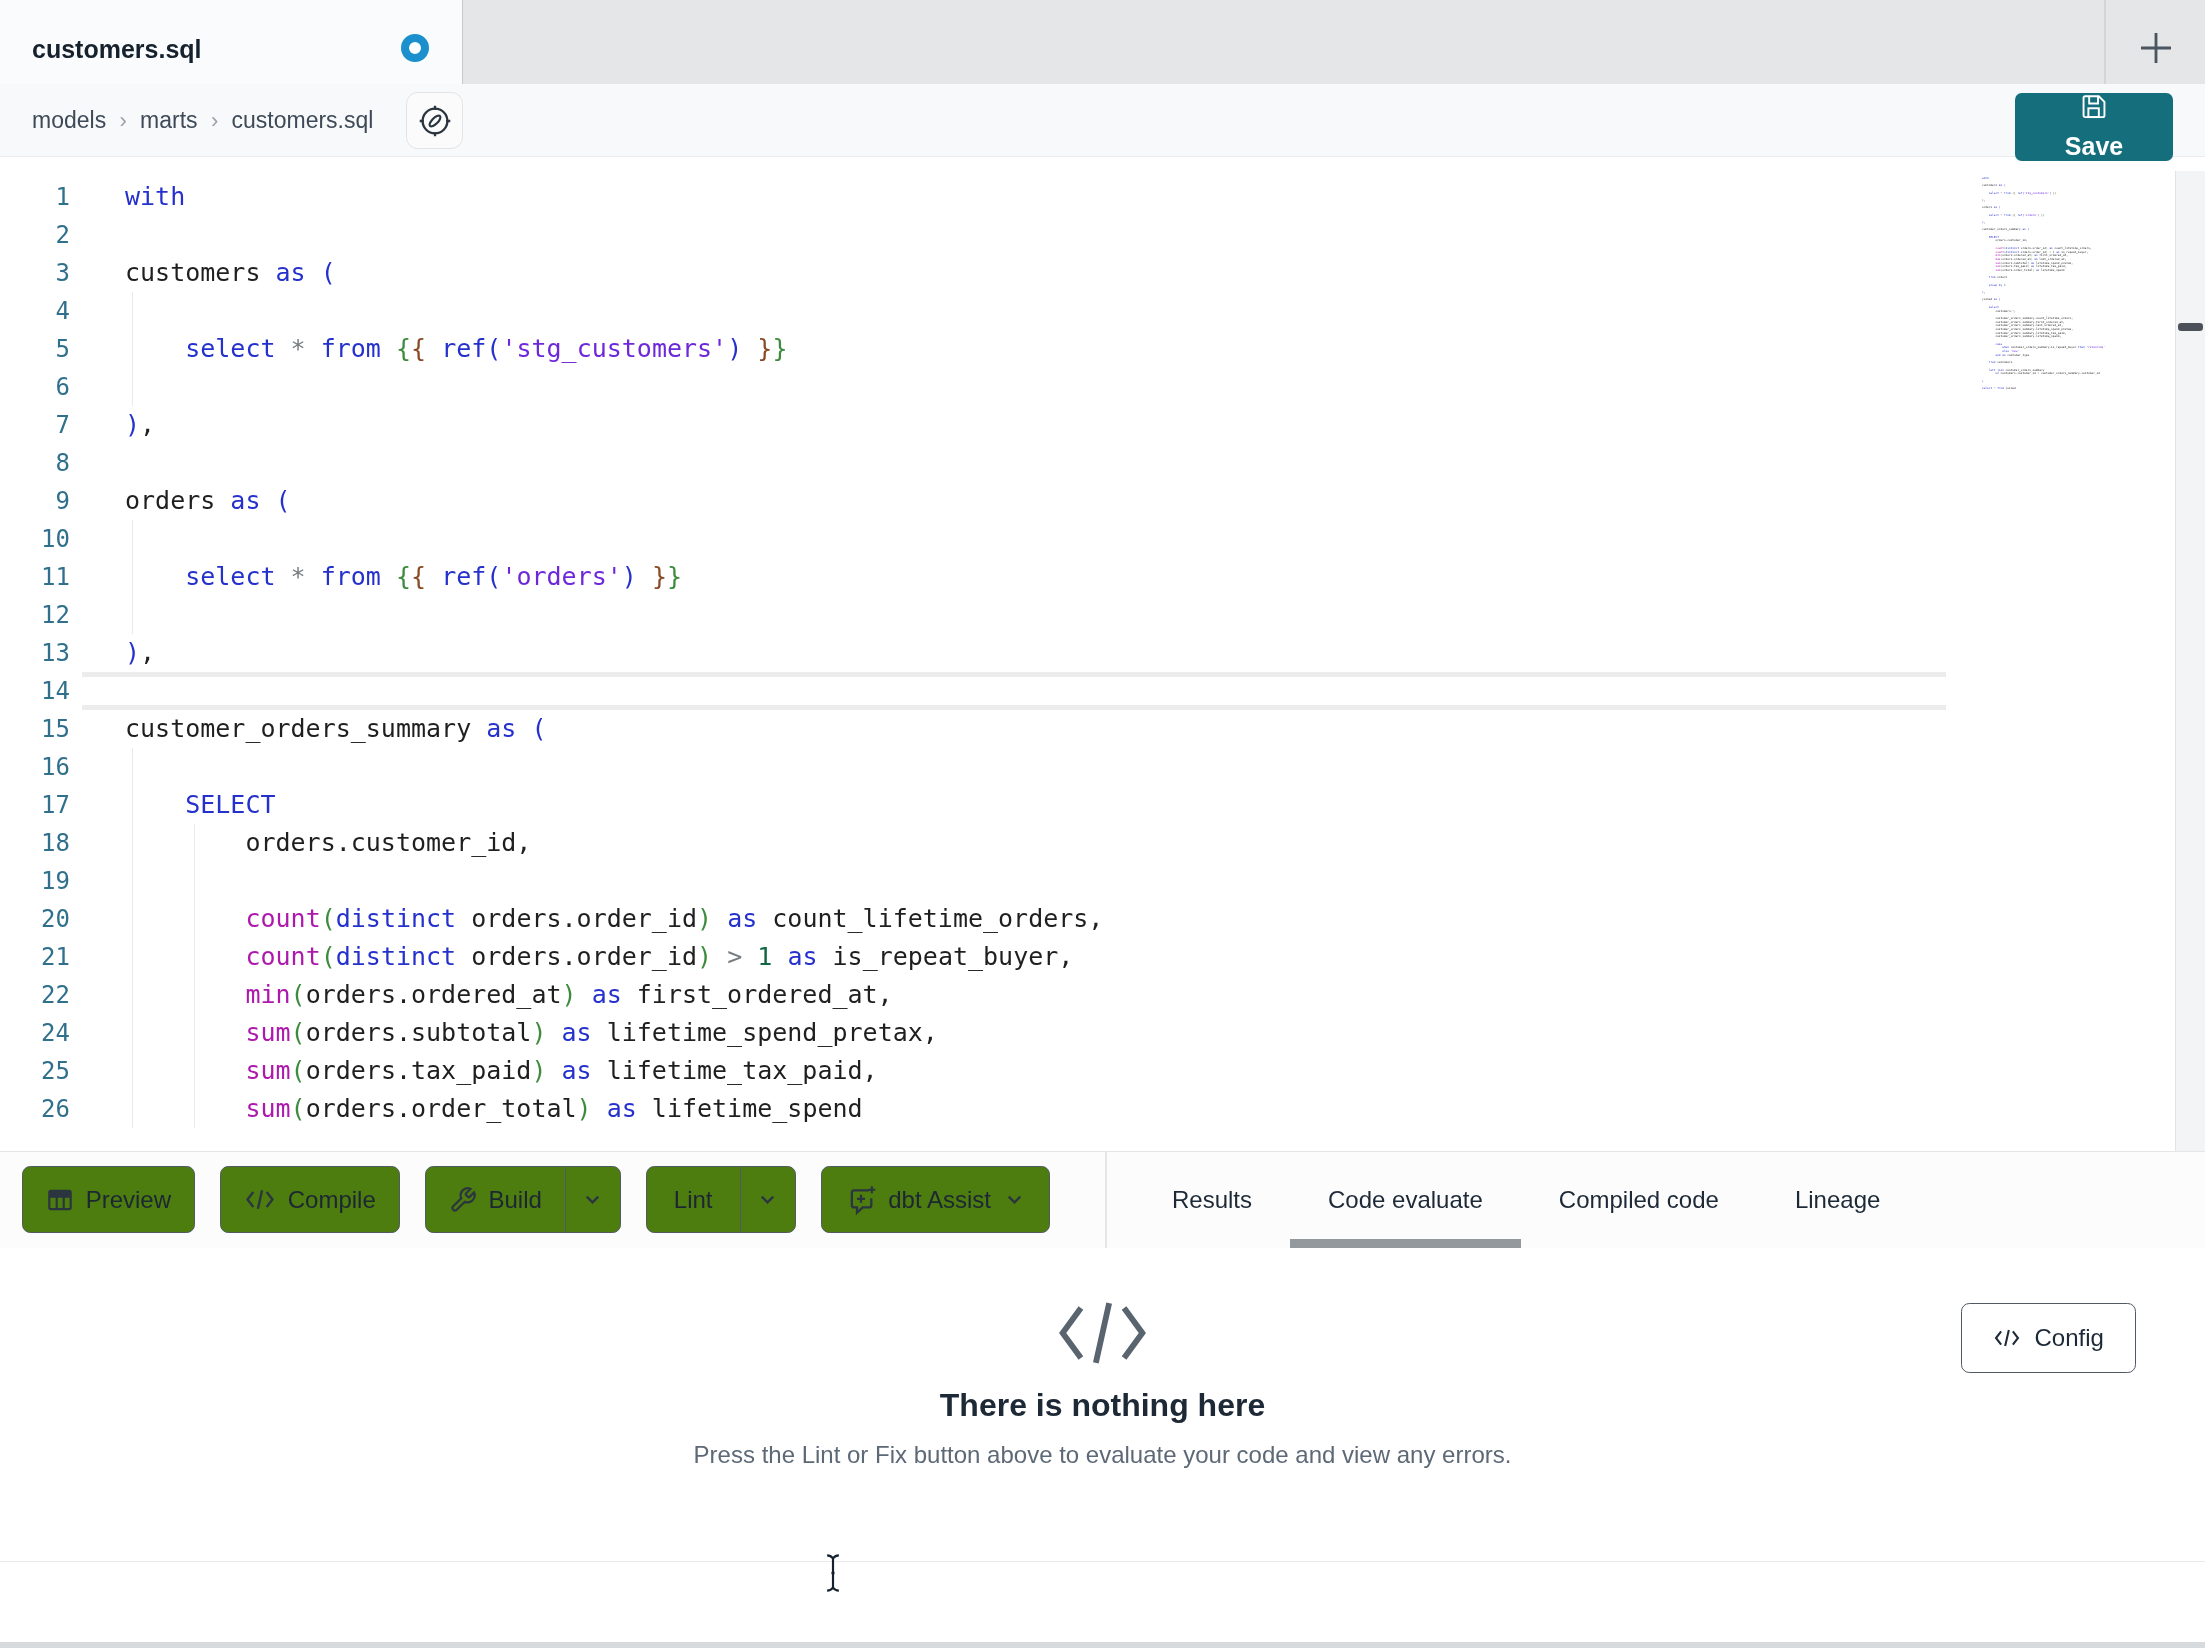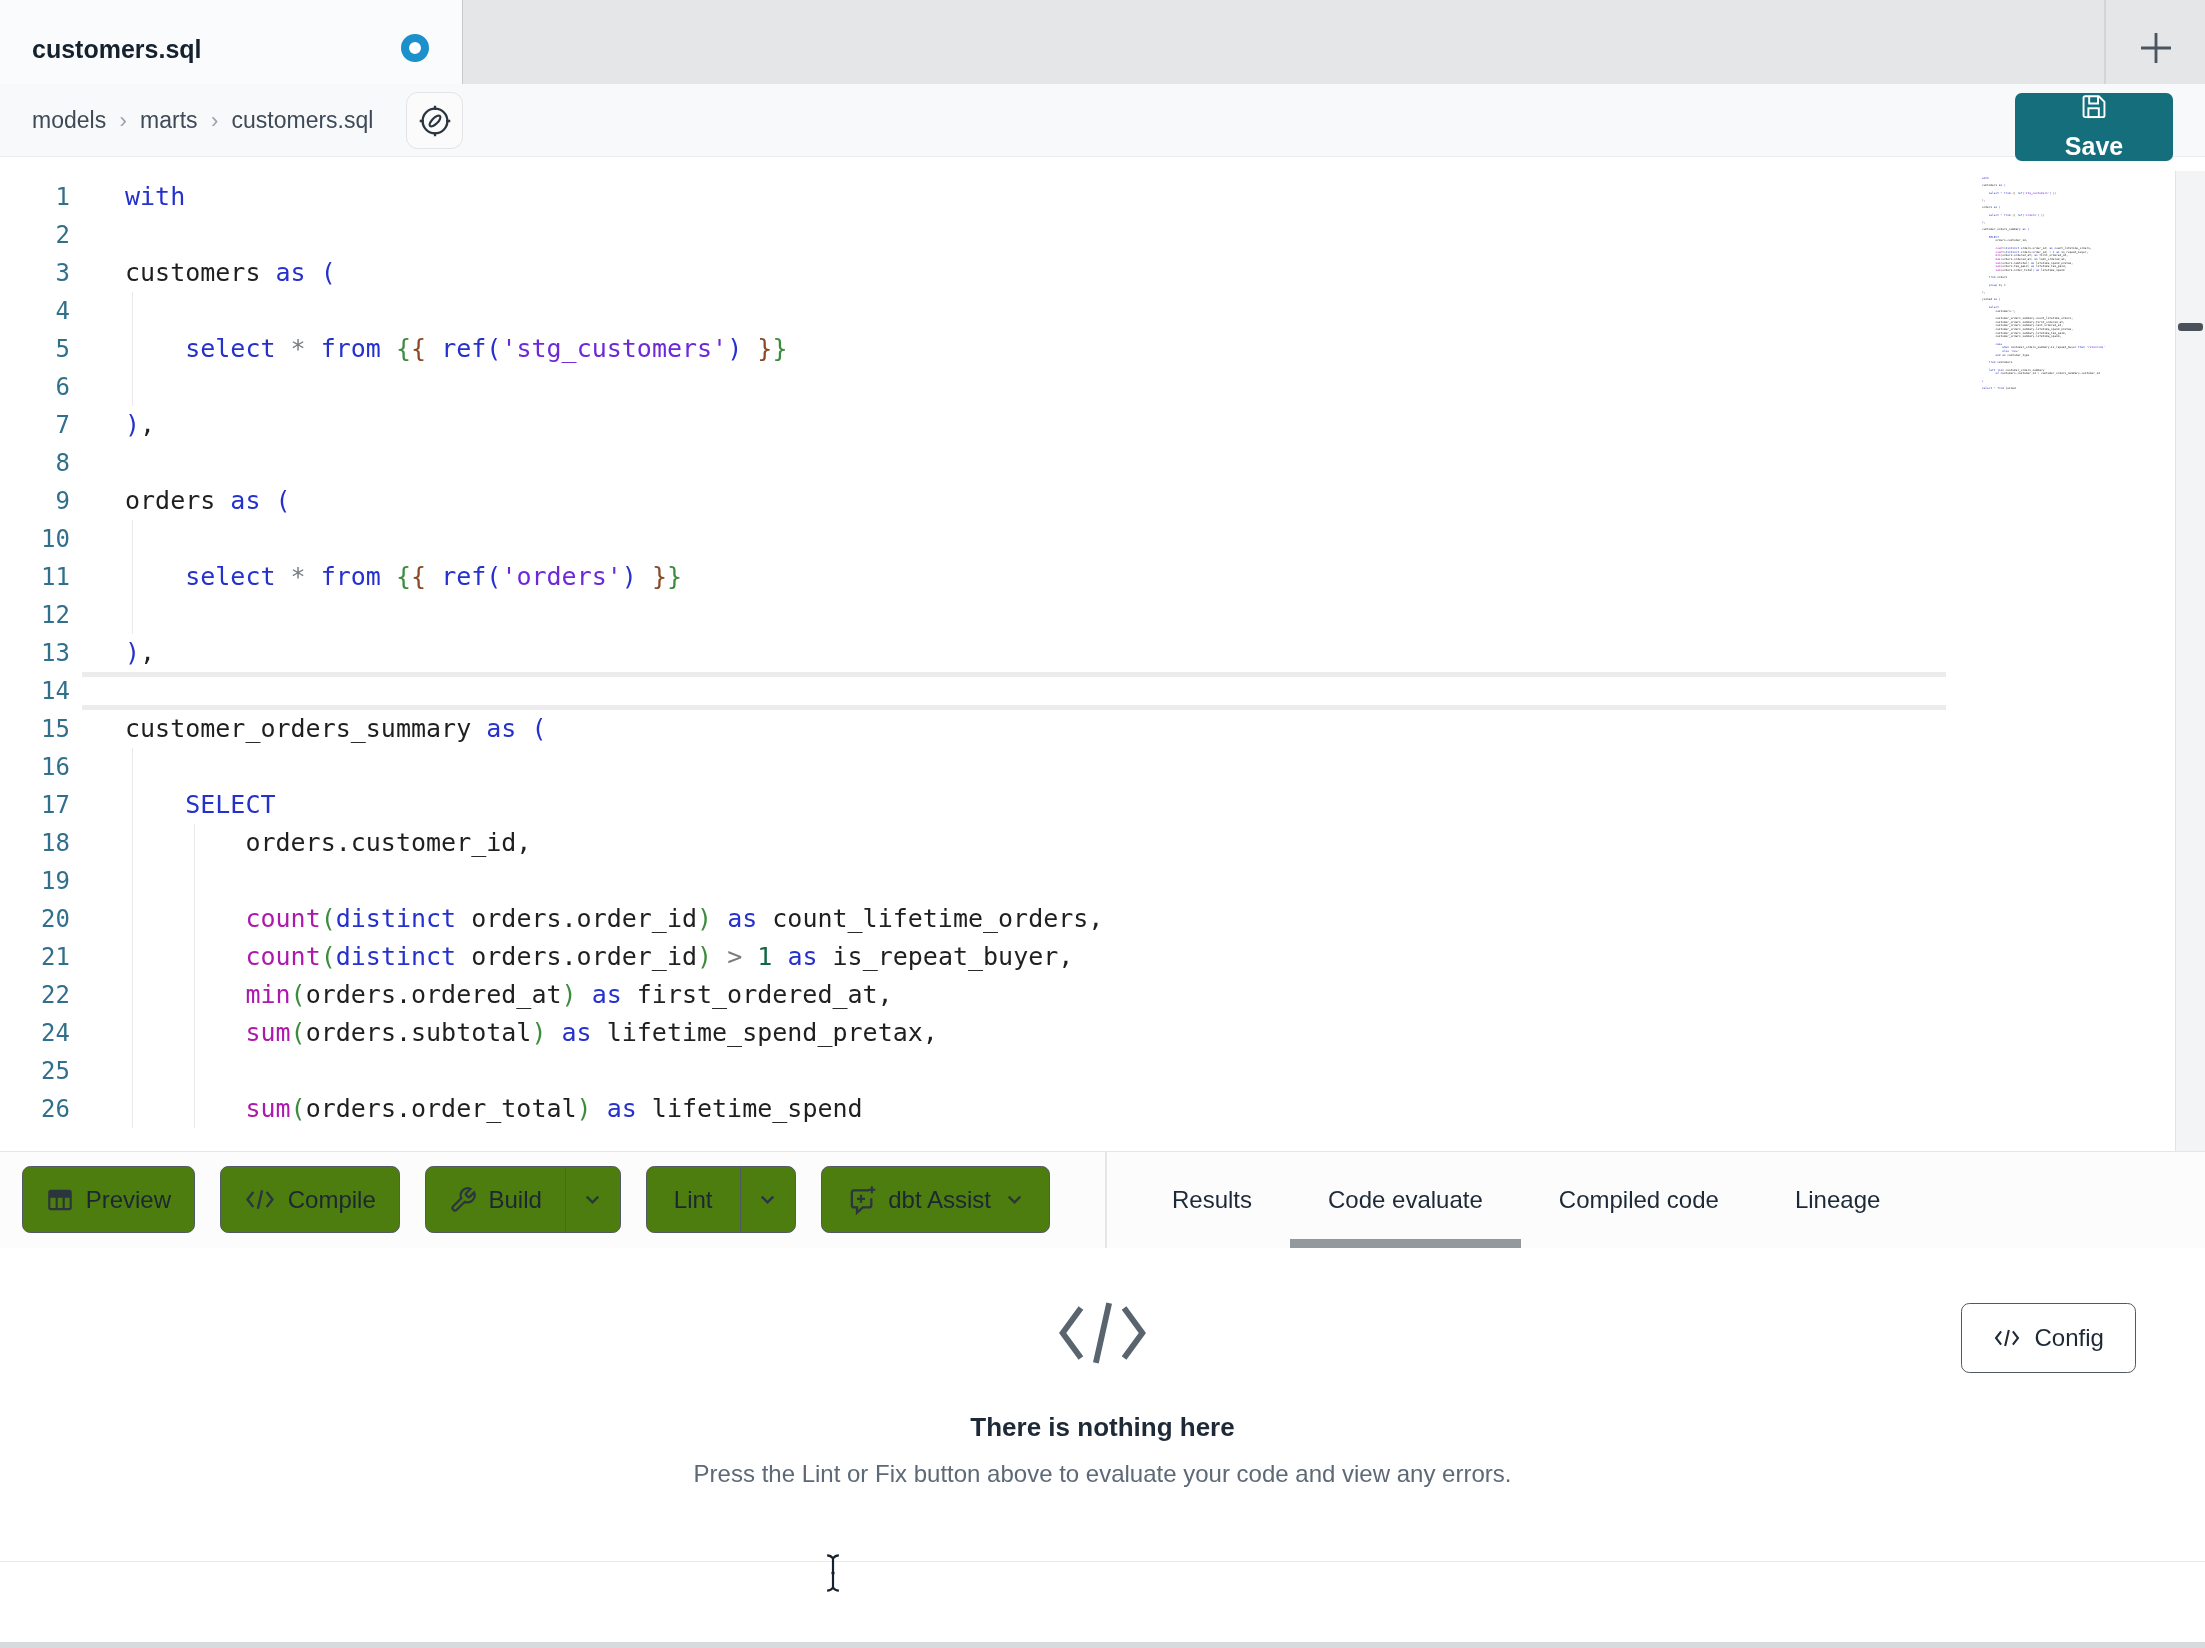--- a/index.html
+++ b/index.html
@@ -65,21 +65,21 @@
          justify-content:center; height:100%; }
   .tool-sep { position:absolute; left:1105px; top:0; width:1.7px; height:96px; background:#e6e6e7; }
   .panel-tabs { position:absolute; left:1134px; top:0; height:96px; display:flex; }
   .ptab { position:relative; height:100%; display:flex; align-items:center; padding:0 38px;
           font-size:24px; font-weight:500; color:#1d2936; cursor:pointer; }
   .ptab.active::after { content:""; position:absolute; left:0; right:0; bottom:0; height:9.2px; background:#94999e; }
 
   
   .results { position:absolute; left:0; top:1248px; width:2205px; height:313px; background:#fff; }
   .empty { position:absolute; left:0; top:50px; width:2205px; text-align:center; }
-  .empty h2 { font-size:26px; font-weight:700; color:#1d2936; margin-top:41px; }
+  .empty h2 { font-size:32px; font-weight:700; color:#1d2936; margin-top:16px; }
   .empty p { font-size:24px; color:#5d6976; margin-top:16.7px; }
   .config-btn { position:absolute; left:1961px; top:55px; width:175px; height:70px; background:#fff;
           border:1.7px solid #505a64; border-radius:8.3px; display:flex; align-items:center; justify-content:center;
           gap:13.3px; font-size:24px; font-weight:500; color:#1d2936; cursor:pointer;
           font-family:"Liberation Sans",sans-serif; }
 
   
   .statusbar { position:absolute; left:0; top:1561px; width:2205px; height:82px; background:#fff;
           border-top:1.7px solid #e9eaeb; }
   .ibeam { position:absolute; left:822px; top:1552px; }
@@ -240,20 +240,21 @@
         <div class="cl">
           <div class="guide" style="left: 132px;"></div>
           <div class="guide" style="left: 194px;"></div>
           <span class="ln">24</span>
           <span class="ct"><span class="tk-t">        </span><span class="tk-f">sum</span><span class="tk-b2">(</span><span class="tk-t">orders.subtotal</span><span class="tk-b2">)</span><span class="tk-t"> </span><span class="tk-k">as</span><span class="tk-t"> lifetime_spend_pretax,</span></span>
         </div>
         <div class="cl">
           <div class="guide" style="left: 132px;"></div>
           <div class="guide" style="left: 194px;"></div>
           <span class="ln">25</span>
+          <span class="ct"><span class="tk-t">        </span><span class="tk-f">sum</span><span class="tk-b2">(</span><span class="tk-t">orders.tax_paid</span><span class="tk-b2">)</span><span class="tk-t"> </span><span class="tk-k">as</span><span class="tk-t"> lifetime_tax_paid,</span></span>
         </div>
         <div class="cl">
           <div class="guide" style="left: 132px;"></div>
           <div class="guide" style="left: 194px;"></div>
           <span class="ln">26</span>
           <span class="ct"><span class="tk-t">        </span><span class="tk-f">sum</span><span class="tk-b2">(</span><span class="tk-t">orders.order_total</span><span class="tk-b2">)</span><span class="tk-t"> </span><span class="tk-k">as</span><span class="tk-t"> lifetime_spend</span></span>
         </div>
       </div>
     <div class="minimap" id="minimap">
         <div class="ml"><span class="tk-k">with</span></div>

